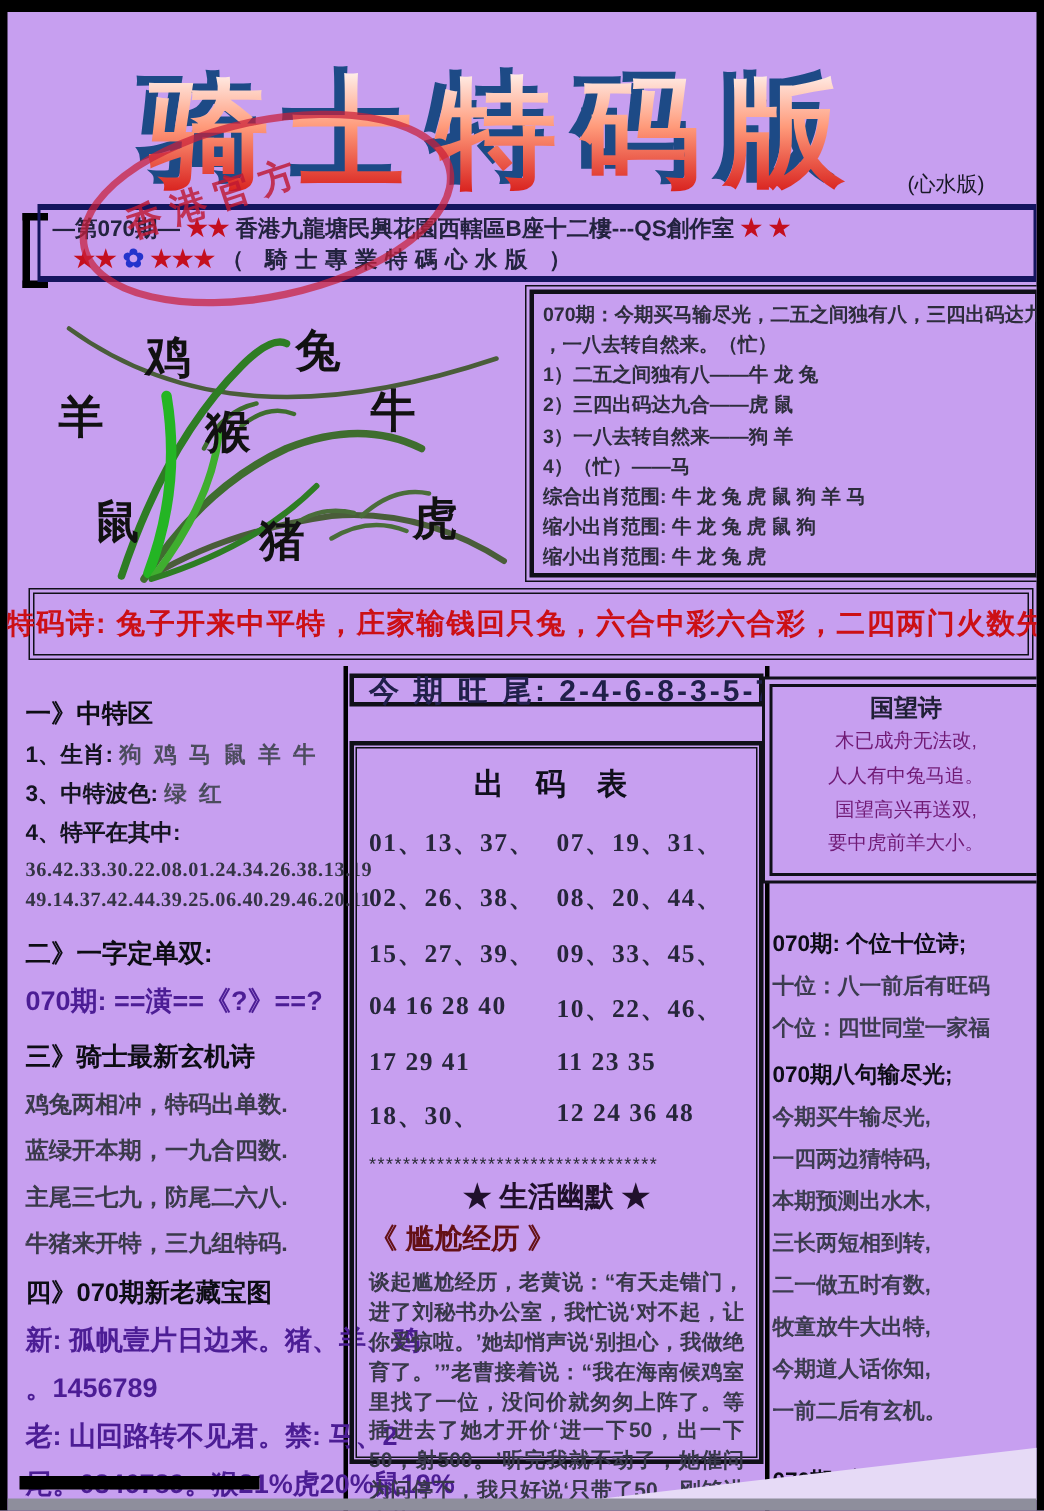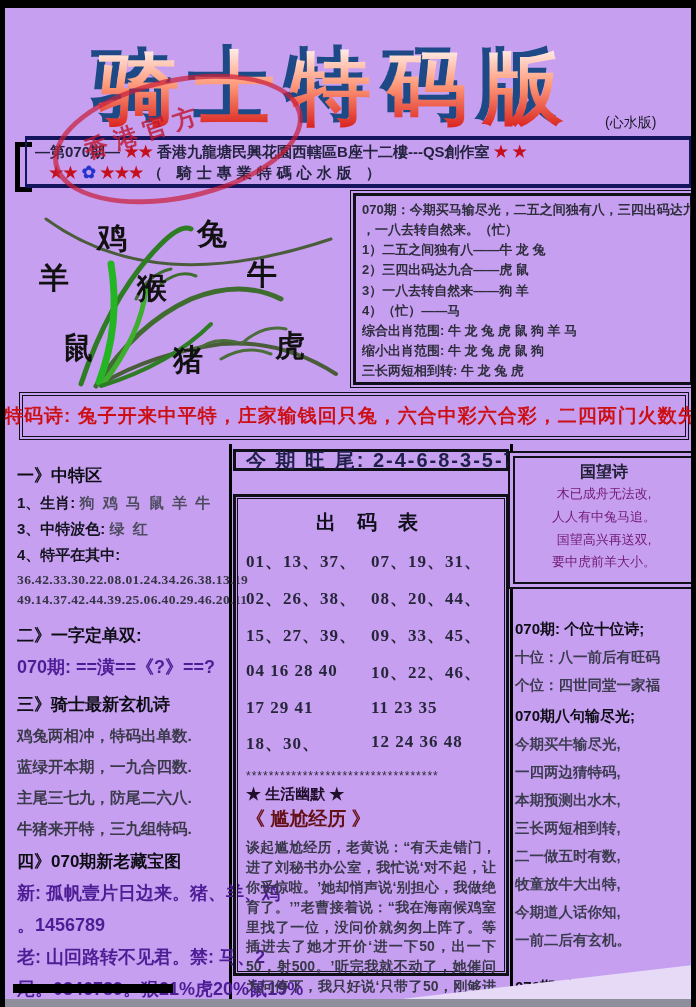--- a/index.html
+++ b/index.html
@@ -72,21 +72,21 @@
   .mid-box{left:228px;top:486px;width:276px;height:482px;box-sizing:border-box;
      border:3px solid #101018;box-shadow:inset 0 0 0 1px #c79ff0,inset 0 0 0 2px #101018;
      padding:8px 10px;}
   .table-title{font-size:20px;font-weight:bold;color:#10101c;text-align:center;
      letter-spacing:8px;font-family:"Liberation Serif",serif;margin:4px 0 2px 0;}
   .num-row{display:flex;margin:14px 0;}
   .num-cell{width:50%;font-family:"Liberation Serif",serif;font-weight:bold;
      font-size:17px;color:#26263a;letter-spacing:1px;white-space:nowrap;}
   .stars-line{font-size:12px;color:#2c2c38;letter-spacing:1px;margin:6px 0 2px 0;
      overflow:hidden;white-space:nowrap;}
-  .humor-header{text-align:left;font-size:15px;font-weight:bold;color:#20102c;margin:2px 0;}
+  .humor-header{text-align:center;font-size:19px;font-weight:bold;color:#20102c;margin:2px 0;}
   .humor-title{font-size:19px;font-weight:bold;color:#641016;margin:2px 0 6px 0;}
   .story{font-size:14px;line-height:1.42;color:#38384a;font-weight:bold;text-align:justify;}
 
   
   .gw-box{left:508px;top:448px;width:182px;box-sizing:border-box;
      border:2px solid #101018;box-shadow:0 0 0 3px #c79ff0,0 0 0 5px #101018;
      padding:4px 6px 8px 6px;}
   .gw-title{text-align:center;font-size:16px;font-weight:bold;color:#202036;}
   .gw-line{font-size:13px;color:#701a75;font-weight:normal;line-height:1.75;text-align:center;white-space:nowrap;}
   .col-right{left:510px;top:600px;width:182px;}
@@ -148,21 +148,21 @@
 
   <div class="abs tips-box">
     <div class="tips-line">070期：今期买马输尽光，二五之间独有八，三四出码达九合</div>
     <div class="tips-line">，一八去转自然来。（忙）</div>
     <div class="tips-line">1）二五之间独有八——牛 龙 兔</div>
     <div class="tips-line">2）三四出码达九合——虎 鼠</div>
     <div class="tips-line">3）一八去转自然来——狗 羊</div>
     <div class="tips-line">4）（忙）——马</div>
     <div class="tips-line">综合出肖范围: 牛 龙 兔 虎 鼠 狗 羊 马</div>
     <div class="tips-line">缩小出肖范围: 牛 龙 兔 虎 鼠 狗</div>
-    <div class="tips-line">三长两短相到转: 牛 龙 兔 虎</div>
+    <div class="tips-line">缩小出肖范围: 牛 龙 兔 虎</div>
   </div>
 
   <div class="abs poem-box">
     <span class="poem-text">特码诗: 兔子开来中平特，庄家输钱回只兔，六合中彩六合彩，二四两门火数先.</span>
   </div>
 
   <div class="abs vline" style="left:224px;"></div>
   <div class="abs vline" style="left:505px;"></div>
 
   <div class="abs col-left">

